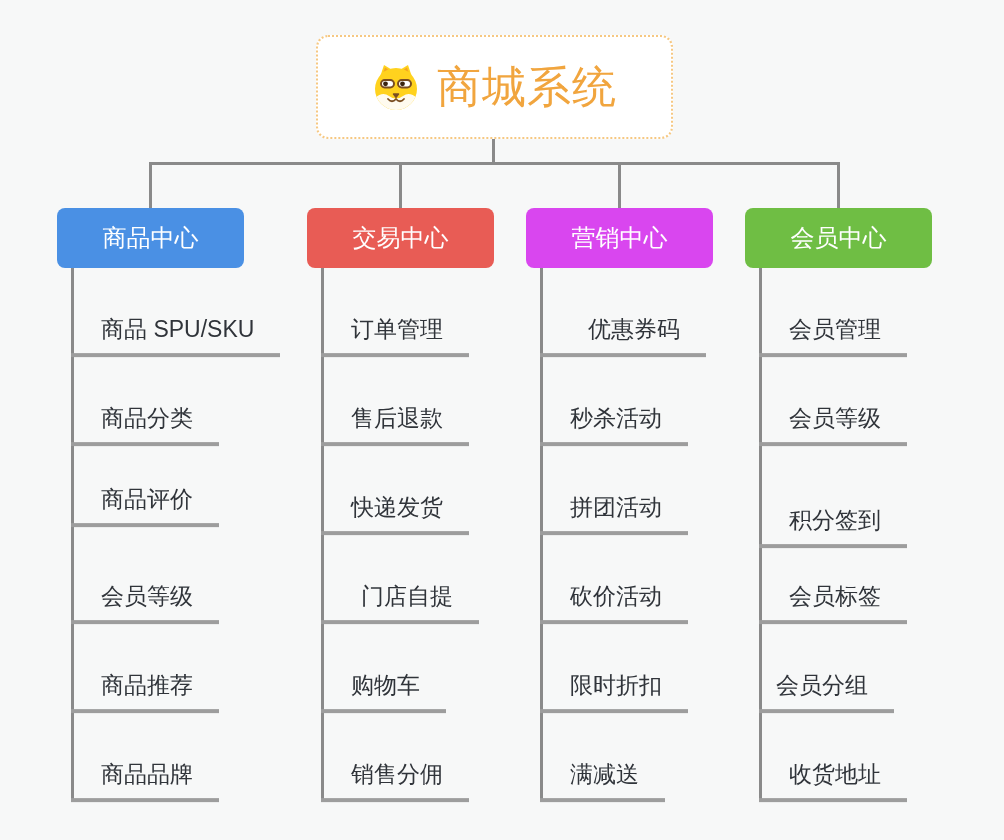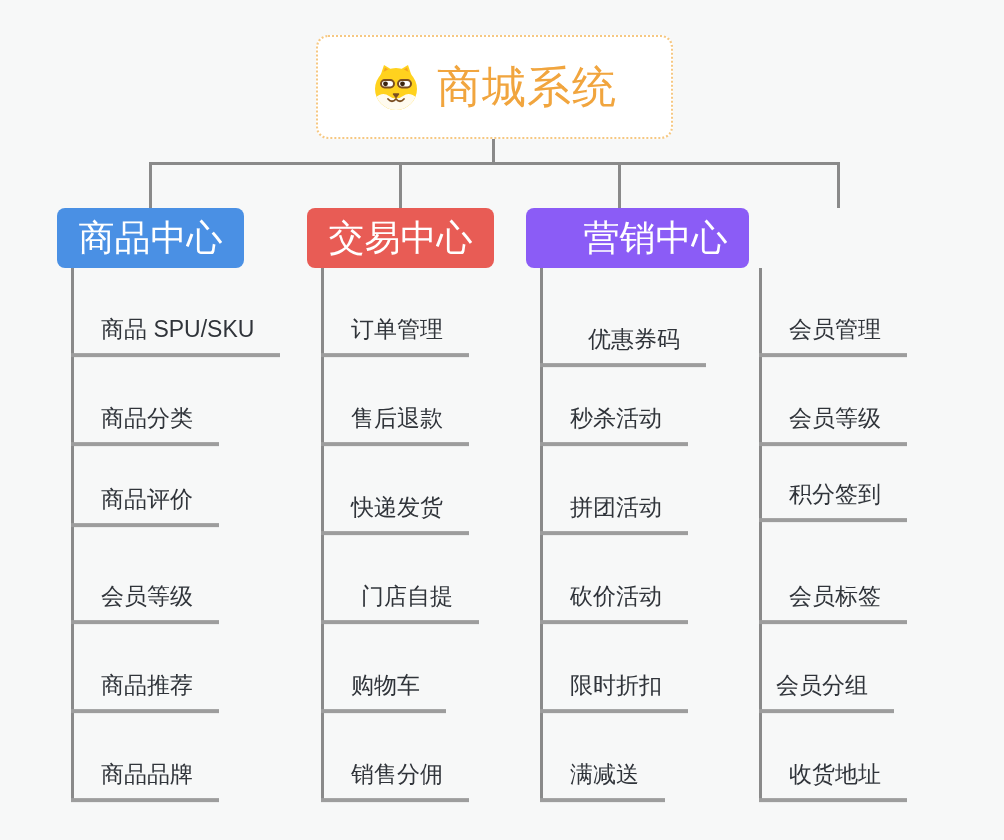--- a/index.html
+++ b/index.html
@@ -34,21 +34,21 @@
   
   .line{position:absolute;}
   
   .branch-column{position:absolute;width:290px;height:640px;}
   .branch-header{
     position:absolute;left:0;top:0;
     width:187px;height:60px;
     border-radius:8px;
     display:flex;align-items:center;justify-content:center;
     color:#ffffff;
-    font-size:36px;
+    font-size:24px;
     white-space:nowrap;
     cursor:default;
   }
   .branch-trunk{position:absolute;width:3px;}
   .branch-item{
     position:absolute;
     transform:translateY(-100%);
     font-size:23px;
     color:#30343A;
     white-space:nowrap;
@@ -118,32 +118,33 @@
         <div class="branch-header" style="background: rgb(232, 92, 85);">交易中心</div>
         <div class="branch-trunk" style="left: 14px; top: 60px; height: 534px; background: rgb(138, 138, 138);"></div>
         <div class="branch-item" style="left: 14px; top: 149px; border-bottom-color: rgb(157, 157, 157);">订单管理</div>
         <div class="branch-item" style="left: 14px; top: 238px; border-bottom-color: rgb(157, 157, 157);">售后退款</div>
         <div class="branch-item" style="left: 14px; top: 327px; border-bottom-color: rgb(157, 157, 157);">快递发货</div>
         <div class="branch-item" style="left: 14px; top: 416px; border-bottom-color: rgb(157, 157, 157); padding-left: 40px;">门店自提</div>
         <div class="branch-item" style="left: 14px; top: 505px; border-bottom-color: rgb(157, 157, 157);">购物车</div>
         <div class="branch-item" style="left: 14px; top: 594px; border-bottom-color: rgb(157, 157, 157);">销售分佣</div>
       </div>
       <div class="branch-column" style="left: 526px; top: 208px;">
-        <div class="branch-header" style="background: #8b5cf6; padding-left: 36px;">营销中心</div>
+        <div class="branch-header" style="background: #d946ef;">营销中心</div>
         <div class="branch-trunk" style="left: 14px; top: 60px; height: 534px; background: rgb(138, 138, 138);"></div>
-        <div class="branch-item" style="left: 14px; top: 159px; border-bottom-color: rgb(157, 157, 157); padding-left: 48px;">优惠券码</div>
+        <div class="branch-item" style="left: 14px; top: 149px; border-bottom-color: rgb(157, 157, 157); padding-left: 48px;">优惠券码</div>
         <div class="branch-item" style="left: 14px; top: 238px; border-bottom-color: rgb(157, 157, 157);">秒杀活动</div>
         <div class="branch-item" style="left: 14px; top: 327px; border-bottom-color: rgb(157, 157, 157);">拼团活动</div>
         <div class="branch-item" style="left: 14px; top: 416px; border-bottom-color: rgb(157, 157, 157);">砍价活动</div>
         <div class="branch-item" style="left: 14px; top: 505px; border-bottom-color: rgb(157, 157, 157);">限时折扣</div>
         <div class="branch-item" style="left: 14px; top: 594px; border-bottom-color: rgb(157, 157, 157);">满减送</div>
       </div>
       <div class="branch-column" style="left: 745px; top: 208px;">
+        <div class="branch-header" style="background: rgb(111, 190, 68);">会员中心</div>
         <div class="branch-trunk" style="left: 14px; top: 60px; height: 534px; background: rgb(138, 138, 138);"></div>
         <div class="branch-item" style="left: 14px; top: 149px; border-bottom-color: rgb(157, 157, 157);">会员管理</div>
         <div class="branch-item" style="left: 14px; top: 238px; border-bottom-color: rgb(157, 157, 157);">会员等级</div>
-        <div class="branch-item" style="left: 14px; top: 314px; border-bottom-color: rgb(157, 157, 157);">积分签到</div>
+        <div class="branch-item" style="left: 14px; top: 340px; border-bottom-color: rgb(157, 157, 157);">积分签到</div>
         <div class="branch-item" style="left: 14px; top: 416px; border-bottom-color: rgb(157, 157, 157);">会员标签</div>
         <div class="branch-item" style="left: 14px; top: 505px; border-bottom-color: rgb(157, 157, 157); padding-left: 17px;">会员分组</div>
         <div class="branch-item" style="left: 14px; top: 594px; border-bottom-color: rgb(157, 157, 157);">收货地址</div>
       </div>
     </div>
 </div>
 
 </body></html>

